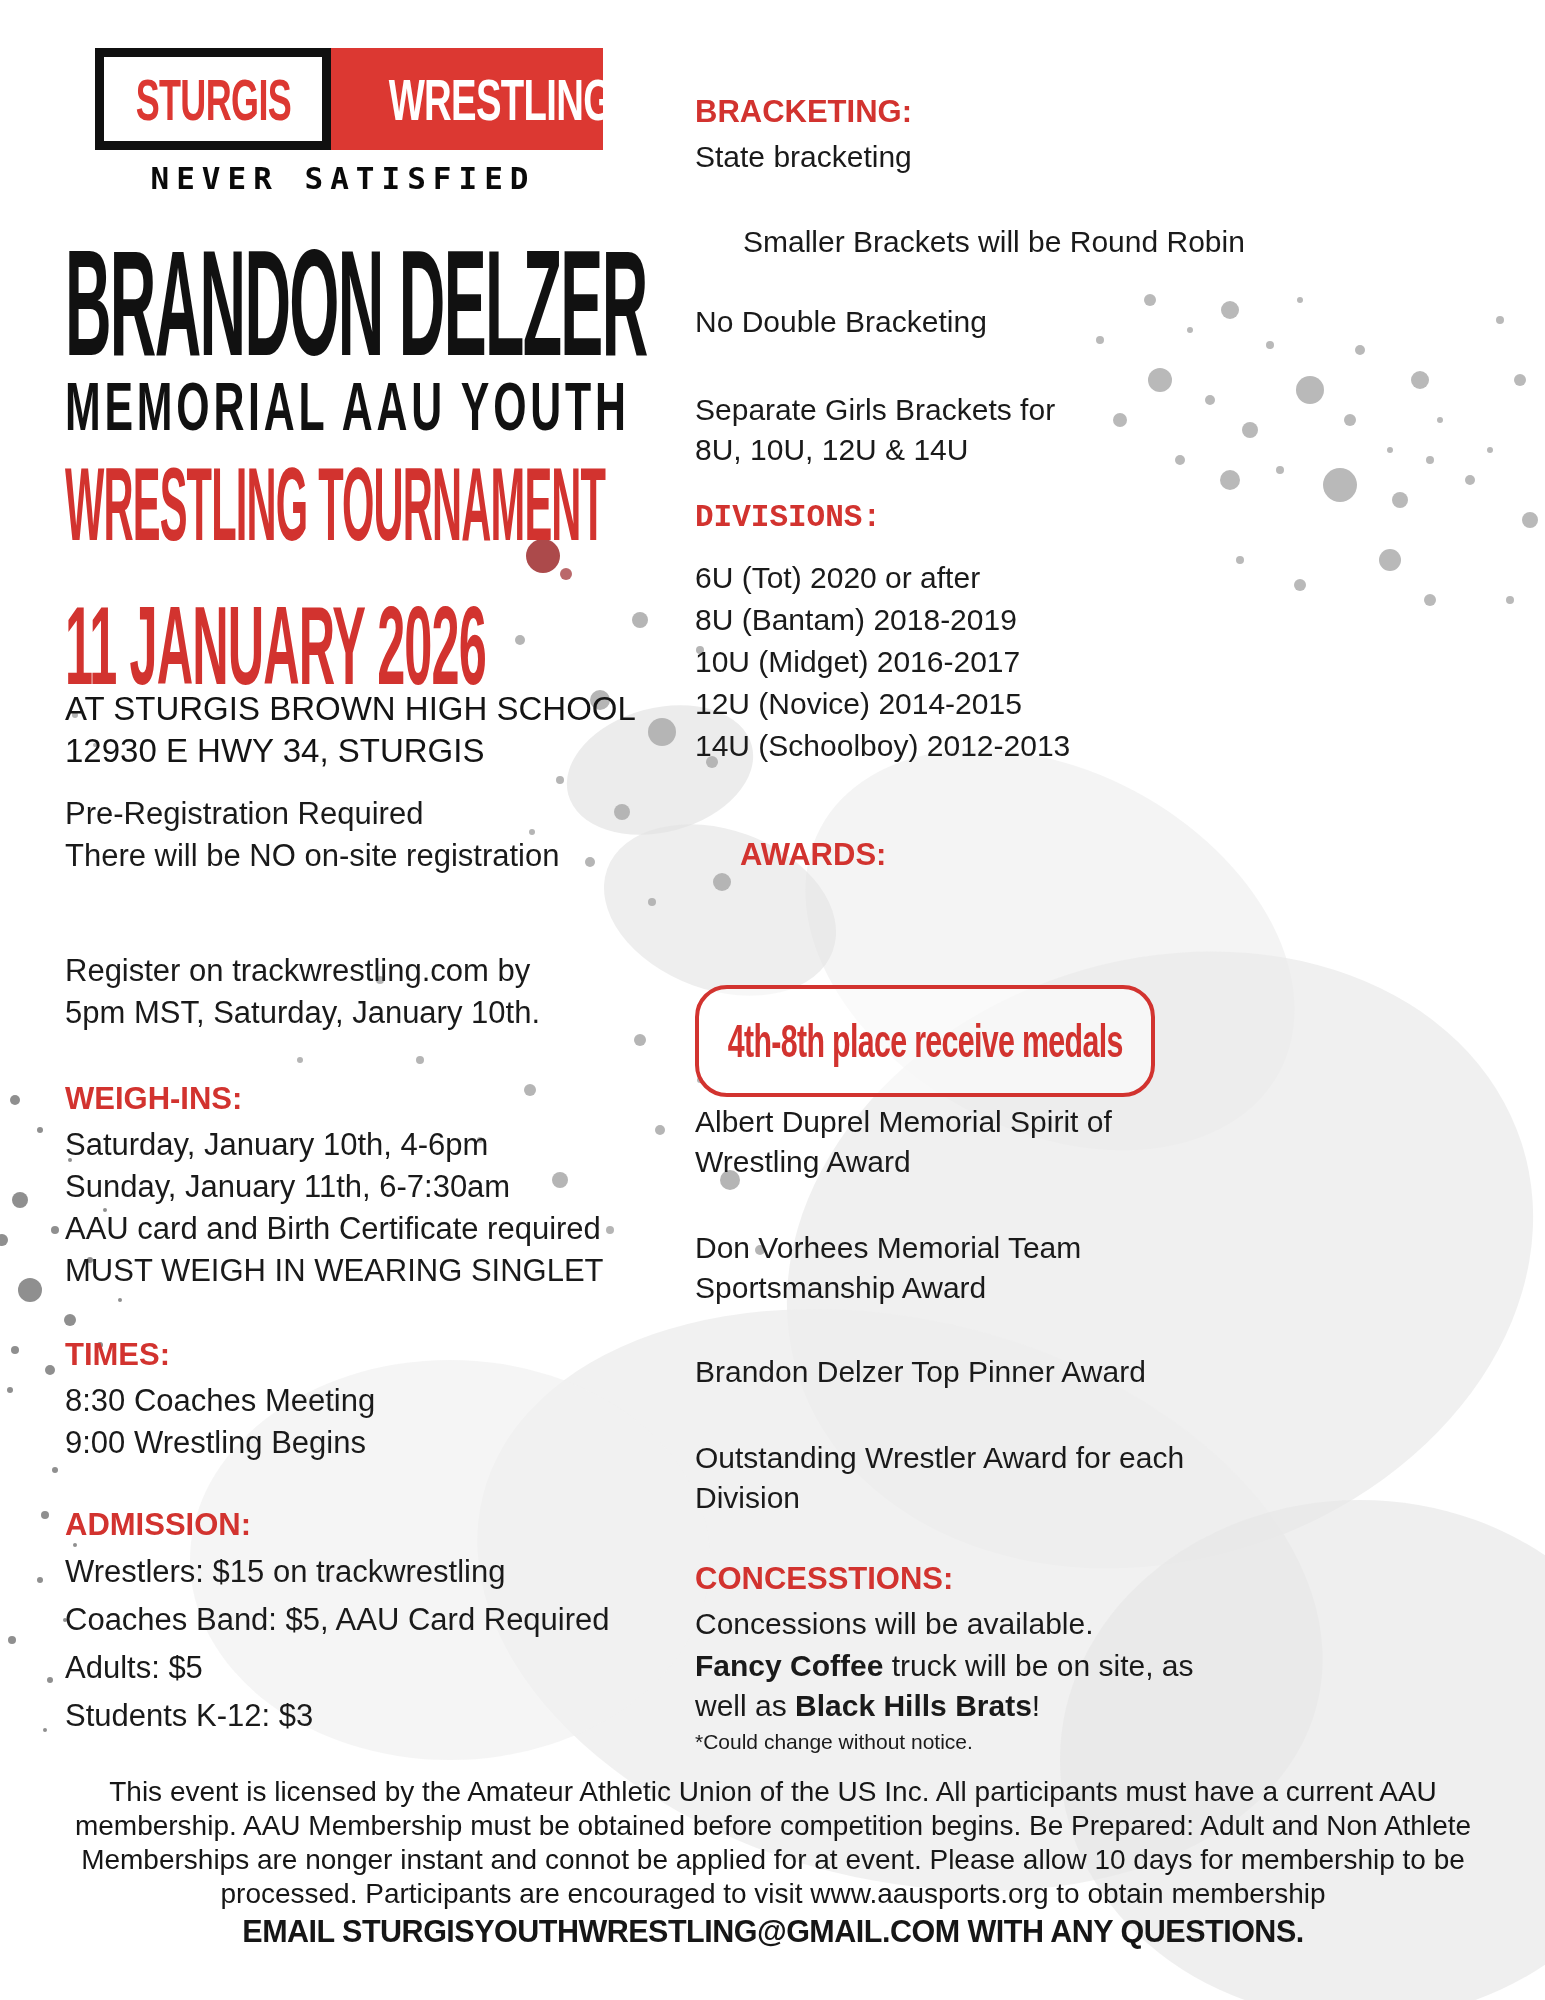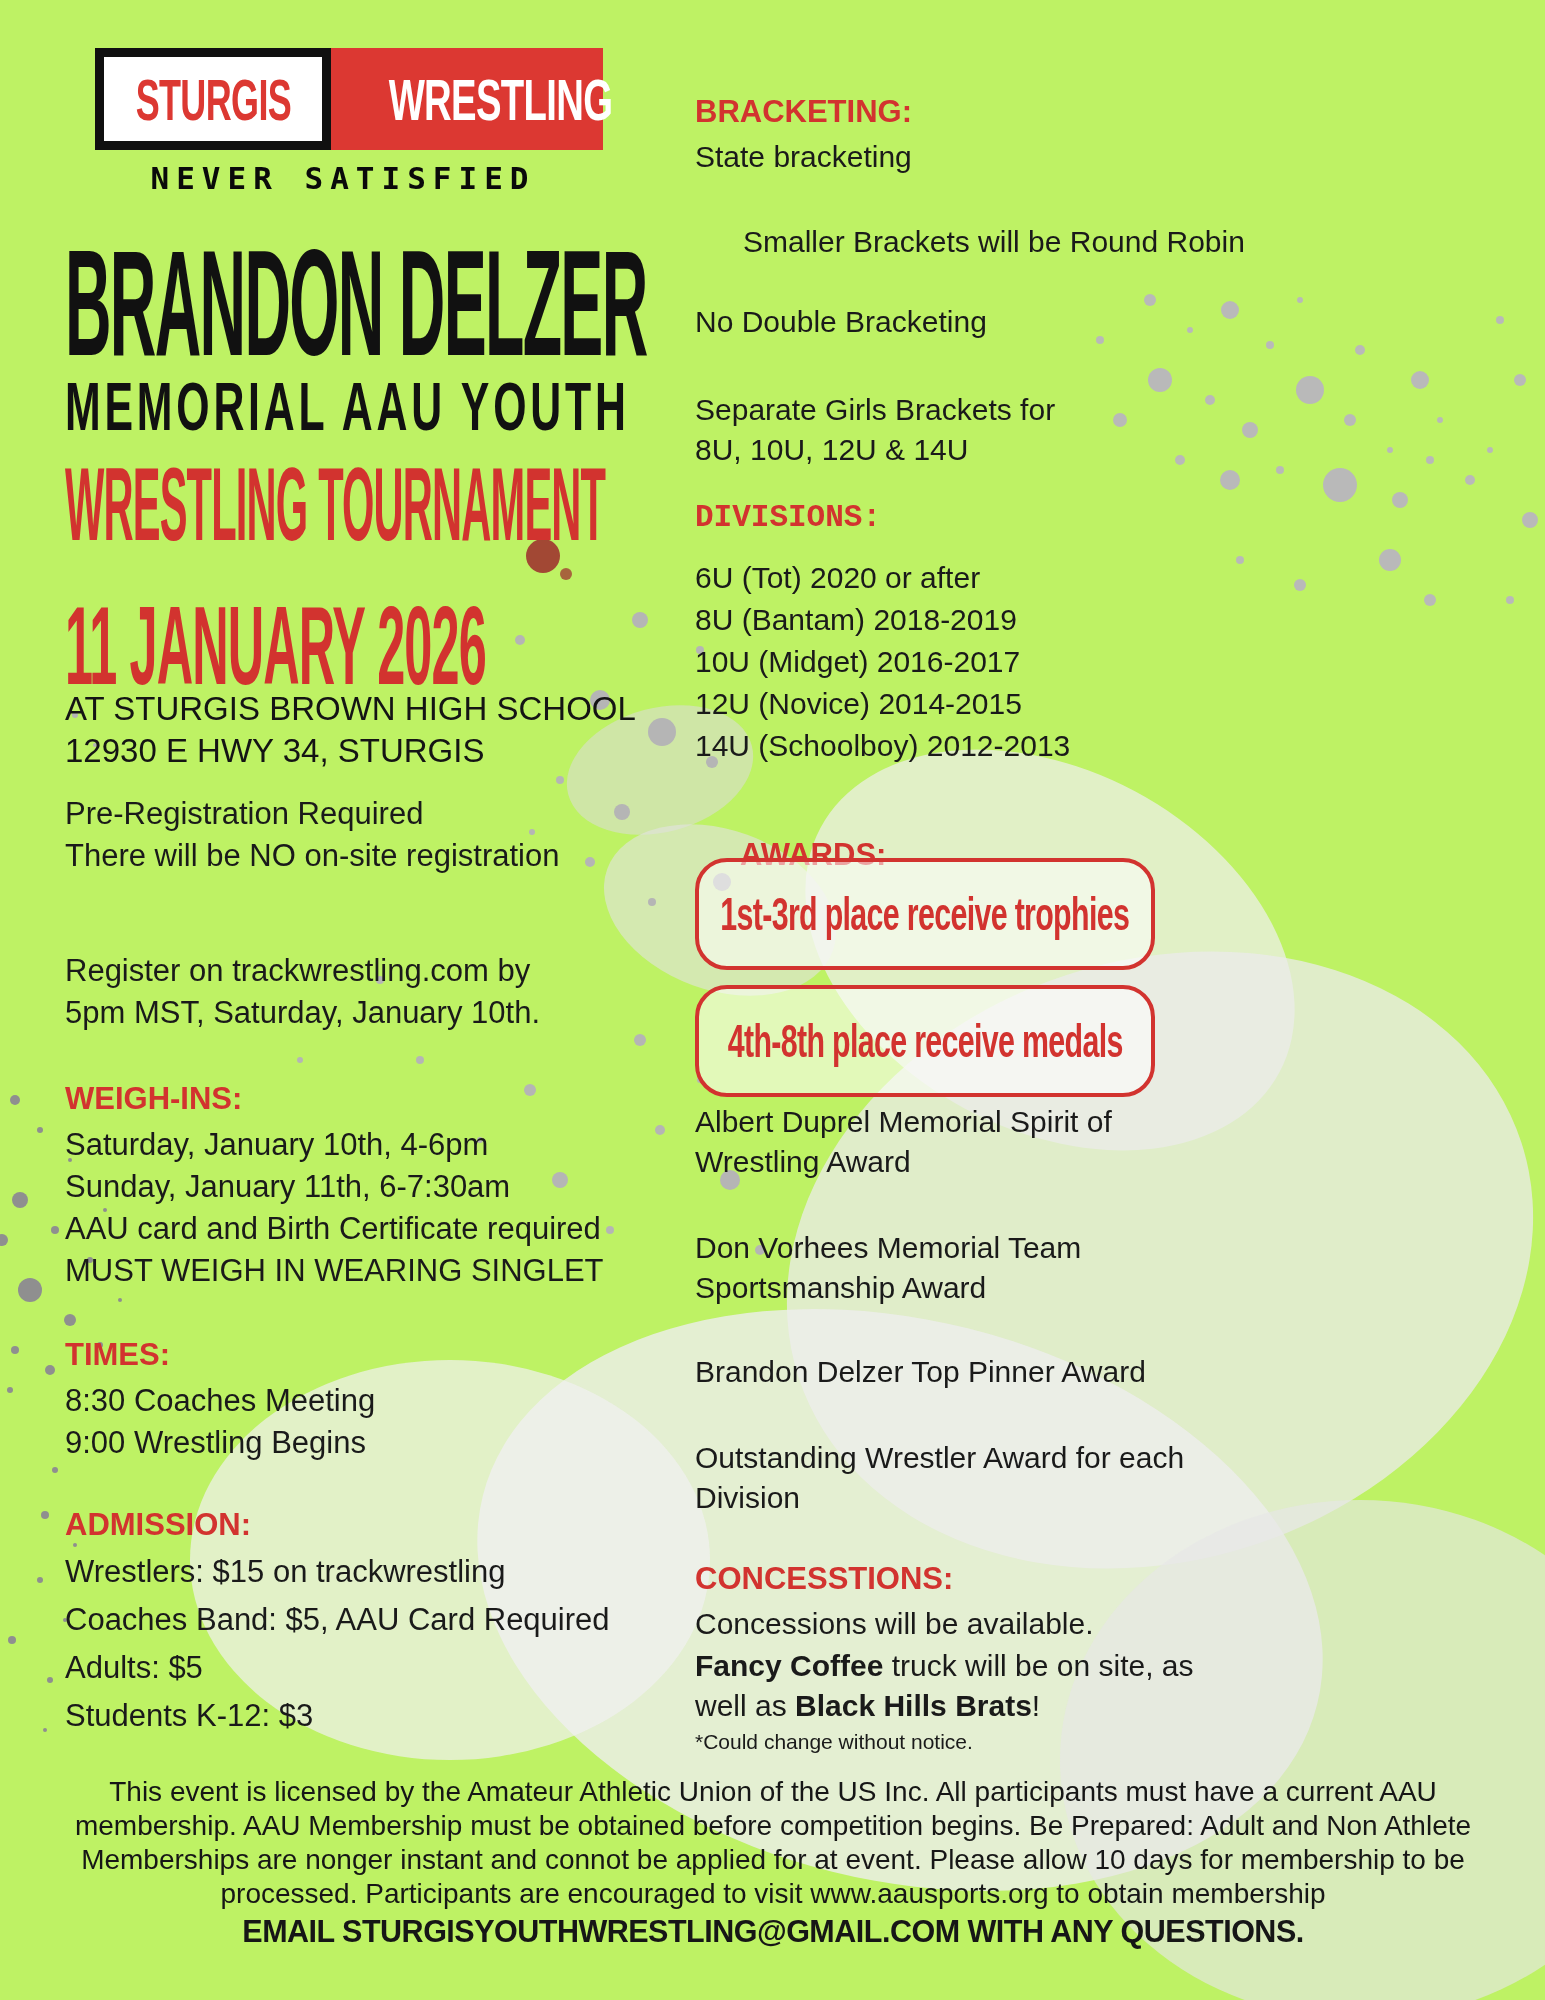--- a/index.html
+++ b/index.html
@@ -1,18 +1,18 @@
 <!DOCTYPE html>
 <html><head>
 <meta charset="utf-8">
 <style>
   html,body{margin:0;padding:0;background:#888;}
   .page{
     position:relative;width:1545px;height:2000px;margin:0 auto;
-    background:#bef264;overflow:hidden;
+    background:#ffffff;overflow:hidden;
     font-family:"Liberation Sans",sans-serif;color:#141414;
   }
   .abs{position:absolute;}
   .splat{position:absolute;left:0;top:0;width:1545px;height:2000px;pointer-events:none;}
   
   .logo-row{left:95px;top:48px;display:flex;align-items:stretch;height:102px;}
   .logo-box-left{
     width:218px;border:9px solid #101010;background:#fff;
     display:flex;align-items:center;justify-content:center;
   }
@@ -231,23 +231,20 @@
   <div class="abs rc red-head" style="top:501px;font-family:Liberation Mono, monospace;">DIVISIONS:</div>
   <div class="abs rc rc-text" style="top:557px;line-height:42px;">
     <div>6U (Tot) 2020 or after</div>
     <div>8U (Bantam) 2018-2019</div>
     <div>10U (Midget) 2016-2017</div>
     <div>12U (Novice) 2014-2015</div>
     <div>14U (Schoolboy) 2012-2013</div>
   </div>
 
   <div class="abs rc red-head" style="top:838px;margin-left:45px;">AWARDS:</div>
-  <div class="abs award-box" style="top:858px;">
-    <span>1st-3rd place receive trophies</span>
-  </div>
   <div class="abs award-box" style="top:985px;">
     <span>4th-8th place receive medals</span>
   </div>
 
   <div class="abs rc rc-text" style="top:1102px;">Albert Duprel Memorial Spirit of Wrestling Award</div>
   <div class="abs rc rc-text" style="top:1228px;">Don Vorhees Memorial Team Sportsmanship Award</div>
   <div class="abs rc rc-text" style="top:1352px;">Brandon Delzer Top Pinner Award</div>
   <div class="abs rc rc-text" style="top:1438px;">Outstanding Wrestler Award for each Division</div>
 
   <div class="abs rc red-head" style="top:1562px;">CONCESSTIONS:</div>

